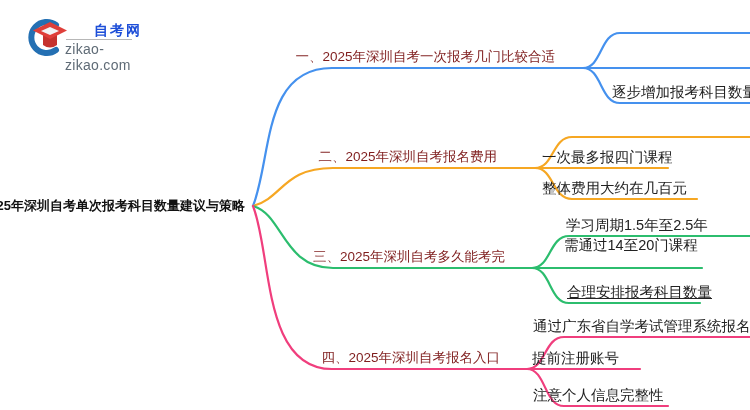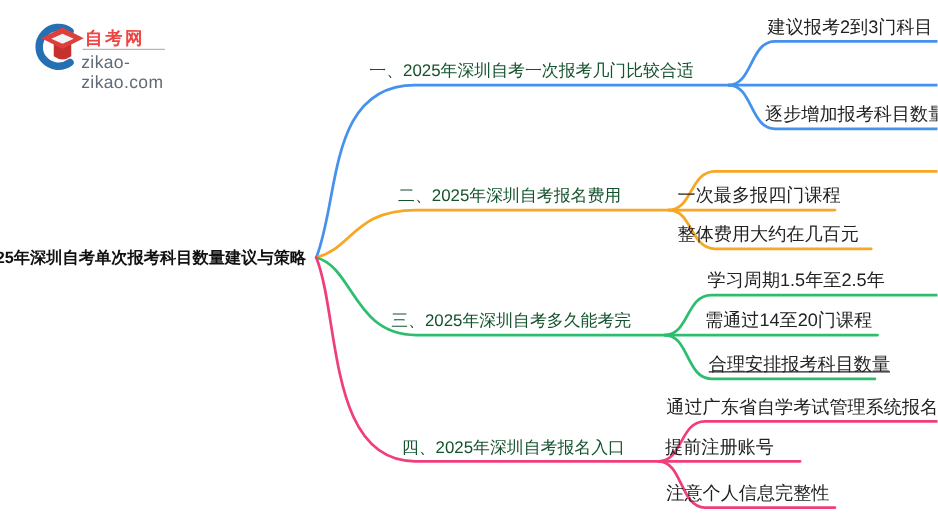--- a/index.html
+++ b/index.html
@@ -4,26 +4,26 @@
 <style>
   html,body{margin:0;padding:0;}
   body{
     width:750px;height:410px;background:#ffffff;overflow:hidden;
     font-family:"Liberation Sans","DejaVu Sans",sans-serif;
   }
   .stage{position:relative;width:750px;height:410px;overflow:hidden;background:#fff;}
   .lines{position:absolute;left:0;top:0;}
   .txt{position:absolute;white-space:nowrap;color:#1d1d1d;line-height:1.15;}
   .root-label{font-size:13px;font-weight:600;color:#111;}
-  .branch-label{font-size:13.5px;font-weight:500;color:#14532d;}
+  .branch-label{font-size:13.5px;font-weight:500;color:#7f1d1d;}
   .kid{font-size:14.5px;color:#222;}
   
   .logo{position:absolute;left:24px;top:14px;width:120px;height:44px;}
   .logo-icon{position:absolute;left:2px;top:4px;}
-  .logo-title{position:absolute;left:44px;top:8px;font-size:14px;font-weight:700;color:#ef4444;letter-spacing:2px;}
+  .logo-title{position:absolute;left:70px;top:8px;font-size:14px;font-weight:700;color:#1d4ed8;letter-spacing:2px;}
   .logo-divider{position:absolute;left:42px;top:25px;width:66px;height:1px;background:#b7b7b7;}
   .logo-domain{position:absolute;left:41px;top:27px;font-size:14px;color:#5f6b76;letter-spacing:0.3px;}
 </style>
 </head>
 <body>
 
 <div class="stage">
 
   <svg class="lines" width="750" height="410" viewBox="0 0 750 410">
     <g fill="none" stroke-width="2.2" stroke-linecap="round" stroke-linejoin="round">
@@ -62,30 +62,29 @@
       <path d="M24,9 L33,13 L24,17 L15,13 Z" fill="#f1f3f5"></path>
     </svg>
     <div class="logo-title">自考网</div>
     <div class="logo-divider"></div>
     <div class="logo-domain">zikao-zikao.com</div>
   </div>
 
   <div class="txt root-label" style="right:505px;top:199px;">2025年深圳自考单次报考科目数量建议与策略</div>
 
   <div class="txt branch-label" style="right:195px;top:49px;">一、2025年深圳自考一次报考几门比较合适</div>
-  <div class="txt kid" style="left:614px;top:14px;">建议报考2到3门科目</div>
   <div class="txt kid" style="left:612px;top:84px;">逐步增加报考科目数量</div>
 
   <div class="txt branch-label" style="right:253px;top:149px;">二、2025年深圳自考报名费用</div>
   <div class="txt kid" style="left:542px;top:149px;">一次最多报四门课程</div>
   <div class="txt kid" style="left:542px;top:180px;">整体费用大约在几百元</div>
 
   <div class="txt branch-label" style="right:245px;top:249px;">三、2025年深圳自考多久能考完</div>
   <div class="txt kid" style="left:566px;top:217px;text-align:right;">学习周期1.5年至2.5年</div>
-  <div class="txt kid" style="left:564px;top:249px;">需通过14至20门课程</div>
+  <div class="txt kid" style="left:564px;top:237px;">需通过14至20门课程</div>
   <div class="txt kid" style="left:567px;top:284px;text-decoration:underline;">合理安排报考科目数量</div>
 
   <div class="txt branch-label" style="right:250px;top:350px;text-align:center;">四、2025年深圳自考报名入口</div>
   <div class="txt kid" style="left:533px;top:318px;text-align:center;">通过广东省自学考试管理系统报名</div>
   <div class="txt kid" style="left:532px;top:350px;">提前注册账号</div>
   <div class="txt kid" style="left:533px;top:387px;">注意个人信息完整性</div>
 
 </div>
 
 </body></html>

